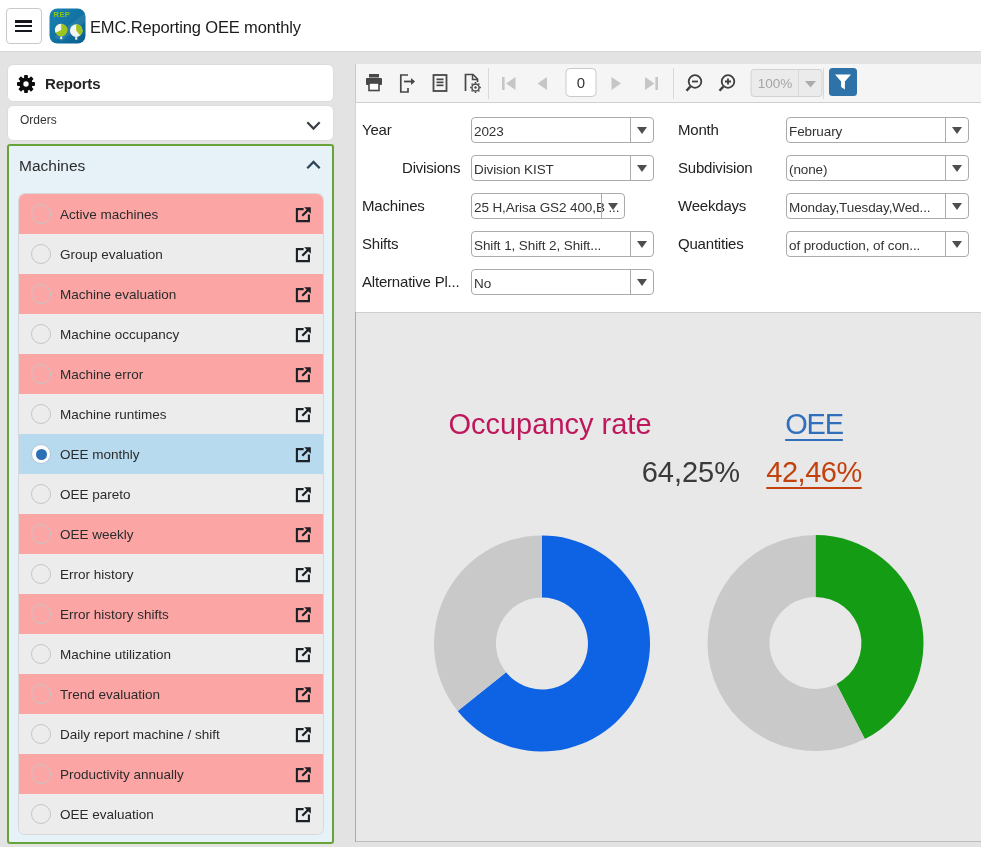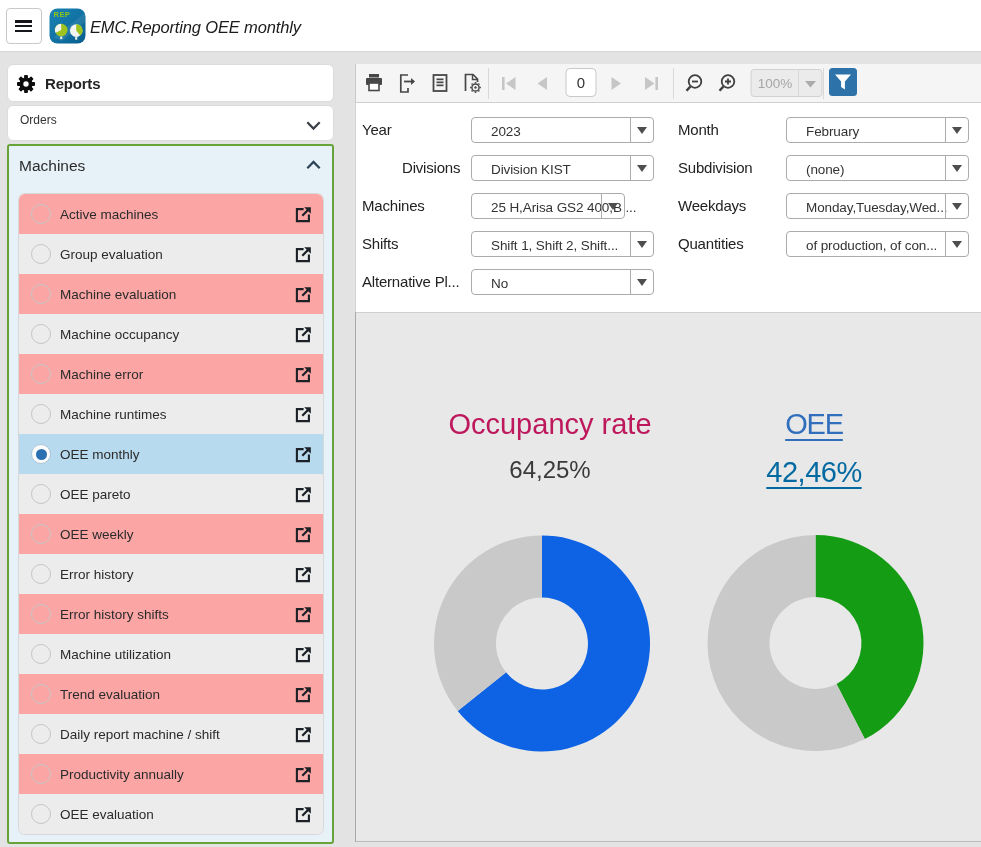--- a/index.html
+++ b/index.html
@@ -8,21 +8,21 @@
   .abs { position:absolute; }
   .row { height:40px; display:flex; align-items:center; position:relative; background:#fca5a5; }
   .row.alt { background:#ececec; }
   .row.sel { background:#b7daee; }
   .rad { width:20px; height:20px; border-radius:50%; border:1px solid #c6c6c6; margin-left:12px; flex:0 0 auto; }
   .rad.on { border:1px solid #aec5d6; background:#fdfdfd; position:relative; }
   .rad.on::after { content:""; position:absolute; left:3.5px; top:3.5px; width:11px; height:11px; border-radius:50%; background:#2a70b2; }
   .lbl { margin-left:9px; font-size:13.5px; color:#2b2b2b; white-space:nowrap; }
   .ext { position:absolute; right:12px; top:11px; width:18px; height:18px; }
   .dd { position:absolute; height:26px; background:#fff; border:1px solid #ababab; border-radius:4px; }
-  .dd .txt { position:absolute; left:19px; top:5.5px; font-size:13.5px; letter-spacing:-0.1px; color:#333; white-space:nowrap; }
+  .dd .txt { position:absolute; left:2px; top:5.5px; font-size:13.5px; letter-spacing:-0.1px; color:#333; white-space:nowrap; }
   .dd .btn { position:absolute; right:0; top:0; width:23px; height:24px; border-left:1px solid #ababab; }
   .dd .btn::after { content:""; position:absolute; left:5.5px; top:8.5px; border-left:5.8px solid transparent; border-right:5.8px solid transparent; border-top:7px solid #4e4e4e; }
   .flbl { position:absolute; font-size:15px; letter-spacing:-0.2px; color:#222; white-space:nowrap; overflow:hidden; text-overflow:ellipsis; }
 </style>
 </head>
 <body>
 
 <svg width="0" height="0" style="position:absolute">
   <defs>
     <g id="extlink">
@@ -50,21 +50,21 @@
   <rect x="0.5" y="0.5" width="36" height="35" rx="8" fill="url(#lg)"></rect>
   <polygon points="36,5 36,14 13,33 5,29" fill="#ffffff" opacity="0.09"></polygon>
   <text x="4.5" y="9.2" font-size="7.6" font-weight="bold" letter-spacing="0.4" fill="#8ec417" font-family="Liberation Sans">REP</text>
   <circle cx="12.2" cy="22" r="6.3" fill="#9dc41e"></circle>
   <path d="M12.2 22 L6.5 24.7 A6.3 6.3 0 0 1 12.2 15.7 Z" fill="#f2f5f2"></path>
   <circle cx="27.2" cy="22.6" r="6.3" fill="#f2f5f2"></circle>
   <path d="M27.2 22.6 L31.2 27.5 A6.3 6.3 0 0 0 27.2 16.3 Z" fill="#9dc41e"></path>
   <rect x="11.1" y="28.5" width="2.2" height="2.6" fill="#e8efe8"></rect>
   <rect x="26.1" y="29.1" width="2.2" height="2.6" fill="#e8efe8"></rect>
 </svg>
-<div class="abs" style="left:90px;top:18px;font-size:16.5px;letter-spacing:-0.15px;color:#1b1b1b;font-style:italic;">EMC.Reporting OEE monthly</div>
+<div class="abs" style="left:90px;top:18px;font-size:16.5px;letter-spacing:-0.15px;color:#1b1b1b;">EMC.Reporting OEE monthly</div>
 
 <div class="abs" style="left:7px;top:64px;width:327px;height:38px;background:#fff;border:1px solid #dcdcdc;border-radius:6px;"></div>
 <svg class="abs" style="left:17px;top:75px;" width="18" height="18" viewBox="0 0 18 18">
   <g fill="#0d0d0d">
     <circle cx="9" cy="9" r="6.6"></circle>
     <rect x="7.1" y="0.0" width="3.8" height="4.2" rx="0.8" transform="rotate(0 9 9)"></rect>
     <rect x="7.1" y="0.0" width="3.8" height="4.2" rx="0.8" transform="rotate(45 9 9)"></rect>
     <rect x="7.1" y="0.0" width="3.8" height="4.2" rx="0.8" transform="rotate(90 9 9)"></rect>
     <rect x="7.1" y="0.0" width="3.8" height="4.2" rx="0.8" transform="rotate(135 9 9)"></rect>
     <rect x="7.1" y="0.0" width="3.8" height="4.2" rx="0.8" transform="rotate(180 9 9)"></rect>
@@ -324,22 +324,22 @@
 <div class="dd" style="left:786px;top:193px;width:183px;">
     <span class="txt">Monday,Tuesday,Wed...</span>
     <span class="btn"></span>
   </div>
 <div class="dd" style="left:786px;top:231px;width:183px;padding-left:19px;">
     <span class="txt">of production, of con...</span>
     <span class="btn"></span>
   </div>
 
 <div class="abs" style="left:360px;top:408px;width:380px;height:40px;font-size:29px;color:#be185d;text-align:center;">Occupancy rate</div>
-<div class="abs" style="left:360px;top:456px;width:380px;height:40px;font-size:24px;color:#3a3a3a;text-align:center;">64,25%</div>
+<div class="abs" style="left:360px;top:456px;width:380px;height:40px;font-size:29px;color:#3a3a3a;text-align:right;">64,25%</div>
 <div class="abs" style="left:714px;top:408px;width:200px;height:40px;font-size:29px;letter-spacing:-1.2px;color:#316fbd;text-align:center;"><span style="text-decoration:underline;text-decoration-skip-ink:none;text-underline-offset:5px;text-decoration-thickness:2px;">OEE</span></div>
-<div class="abs" style="left:714px;top:456px;width:200px;height:40px;font-size:29px;letter-spacing:-0.5px;color:#0369a1;text-align:center;"><span style="text-decoration:underline;text-decoration-skip-ink:none;text-underline-offset:5px;text-decoration-thickness:2px;">42,46%</span></div>
+<div class="abs" style="left:714px;top:456px;width:200px;height:40px;font-size:29px;letter-spacing:-0.5px;color:#c2410c;text-align:center;"><span style="text-decoration:underline;text-decoration-skip-ink:none;text-underline-offset:5px;text-decoration-thickness:2px;">42,46%</span></div>
 
 <svg class="abs" style="left:0;top:0;pointer-events:none;" width="981" height="847" viewBox="0 0 981 847">
   <path d="M 542.0 535.5 A 108 108 0 1 1 457.7 711.0 L 506.1 672.3 A 46 46 0 1 0 542.0 597.5 Z" fill="#0d63e3"></path>
   <path d="M 457.7 711.0 A 108 108 0 0 1 542.0 535.5 L 542.0 597.5 A 46 46 0 0 0 506.1 672.3 Z" fill="#c9c9c9"></path>
   <path d="M 815.5 535.0 A 108 108 0 0 1 864.8 739.1 L 836.5 683.9 A 46 46 0 0 0 815.5 597.0 Z" fill="#149c14"></path>
   <path d="M 864.8 739.1 A 108 108 0 1 1 815.5 535.0 L 815.5 597.0 A 46 46 0 1 0 836.5 683.9 Z" fill="#c9c9c9"></path>
 </svg>
 
 </body></html>

